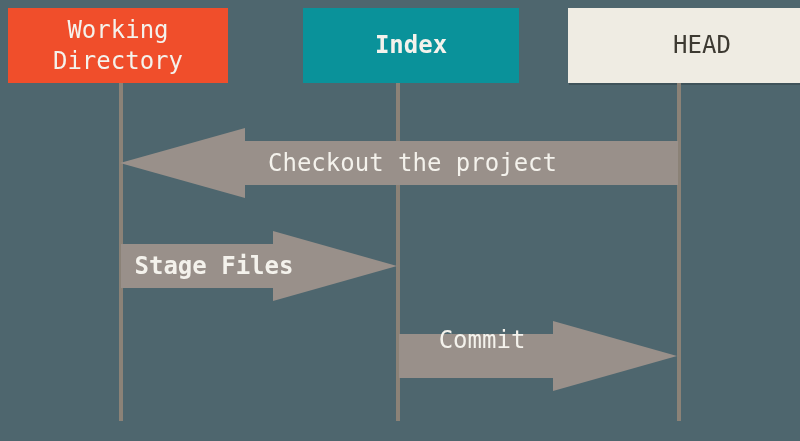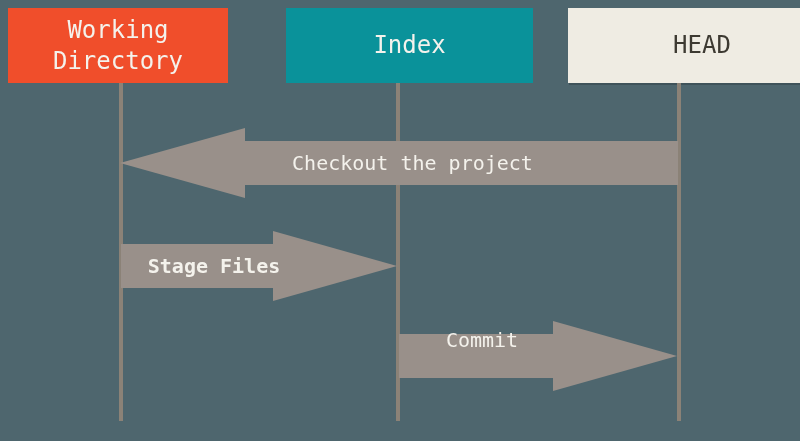--- a/index.html
+++ b/index.html
@@ -25,21 +25,21 @@
     justify-content: center;
     text-align: center;
   }
   .box-label {
     font-size: 24px;
     line-height: 31px;
     color: var(--text-light, #f4f2ec);
     white-space: normal;
   }
   .box-wd    { left: 8px;   width: 220px; background: var(--working-directory-box, #f04e2b); }
-  .box-index { left: 286px; width: 247px; background: var(--index-box, #0a929a); }
+  .box-index { left: 303px; width: 216px; background: var(--index-box, #0a929a); font-weight: bold; }
   .box-head  { left: 568px; width: 268px; background: var(--head-box, #efece3);
                box-shadow: 1px 2px 0 rgba(0,0,0,0.18); }
   .box-head .box-label { color: var(--text-dark, #3d3a32); }
   
   .lifeline {
     position: absolute;
     top: 83px;
     height: 338px;
     width: 4px;
     background: var(--lifeline, #8b8277);
@@ -61,21 +61,21 @@
     border-bottom: 35px solid transparent;
   }
   .head-left  { border-right: 125px solid var(--arrow, #99908a); }
   .head-right { border-left: 124px solid var(--arrow, #99908a); }
   .arrow-label {
     position: absolute;
     height: 44px;
     display: flex;
     align-items: center;
     justify-content: center;
-    font-size: 20px;
+    font-size: 24px;
     color: var(--text-light, #f4f2ec);
     white-space: nowrap;
   }
   
   .checkout-head  { left: 120px; top: 128px; }
   .checkout-body  { left: 245px; top: 141px; width: 433px; }
   .checkout-label { left: 120px; top: 141px; width: 585px; }
   
   .stagefiles-body  { left: 121px; top: 244px; width: 153px; }
   .stagefiles-head  { left: 273px; top: 231px; }

